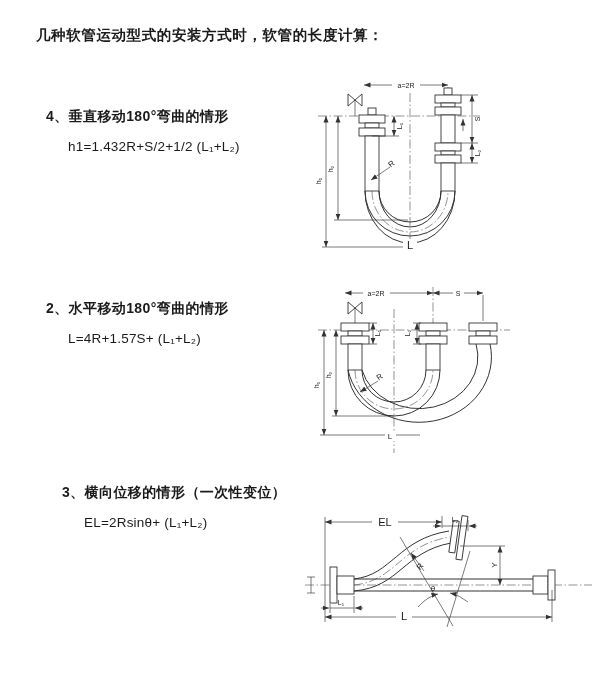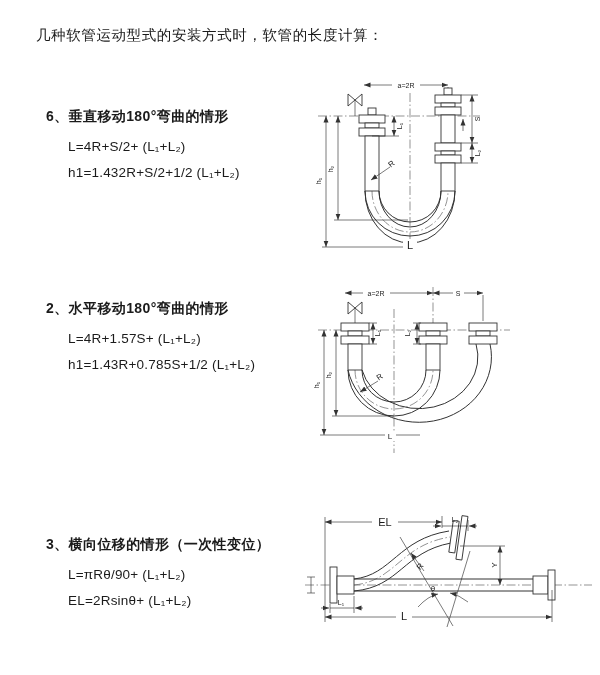--- a/index.html
+++ b/index.html
@@ -6,26 +6,26 @@
   body{
     width:600px;height:675px;
     background:#ffffff;
     font-family:"Liberation Sans",sans-serif;
     color:#1b1b1b;
     position:relative;
     overflow:hidden;
   }
   .title{
     position:absolute;left:36px;top:26px;
-    font-size:14.5px;font-weight:normal;letter-spacing:0.6px;
+    font-size:14.5px;font-weight:bold;letter-spacing:0.6px;
   }
   .sec{position:absolute;left:46px;width:270px;}
   #sec1{top:108px;}
   #sec2{top:300px;}
-  #sec3{top:536px;}
+  #sec3{top:484px;margin-left:16px;}
   .heading{font-size:14px;font-weight:bold;letter-spacing:0.4px;margin-bottom:13px;}
   .formula{font-size:13.5px;margin:0 0 11px 22px;letter-spacing:0.2px;white-space:nowrap;}
   .diag{position:absolute;}
   #diagram-1{left:310px;top:73px;}
   #diagram-2{left:310px;top:283px;}
   #diagram-3{left:300px;top:495px;}
   svg{display:block;}
   .ln{stroke:#333;fill:none;stroke-width:1;}
   .fit{stroke:#333;fill:#fff;stroke-width:0.9;}
   .dim{stroke:#333;fill:none;stroke-width:0.65;}
@@ -34,34 +34,31 @@
   svg text{fill:#1b1b1b;font-size:7px;font-family:"Liberation Sans",sans-serif;}
   svg text.big{font-size:11px;}
   svg text.med{font-size:8px;}
 </style>
 </head>
 <body>
 
 <div class="title">几种软管运动型式的安装方式时，软管的长度计算：</div>
 
 <section class="sec" id="sec1">
-  <div class="heading">6、垂直移动180°弯曲的情形</div>
-  <div class="formula">L=4R+S/2+ (L₁+L₂)</div>
+  <div class="heading">4、垂直移动180°弯曲的情形</div>
   <div class="formula">h1=1.432R+S/2+1/2 (L₁+L₂)</div>
 </section>
 
 <section class="sec" id="sec2">
   <div class="heading">2、水平移动180°弯曲的情形</div>
   <div class="formula">L=4R+1.57S+ (L₁+L₂)</div>
-  <div class="formula">h1=1.43R+0.785S+1/2 (L₁+L₂)</div>
 </section>
 
 <section class="sec" id="sec3">
   <div class="heading">3、横向位移的情形（一次性变位）</div>
-  <div class="formula">L=πRθ/90+ (L₁+L₂)</div>
   <div class="formula">EL=2Rsinθ+ (L₁+L₂)</div>
 </section>
 
 <svg id="diagram-1" class="diag" width="290" height="185" viewBox="0 0 290 185">
   <defs>
     <marker id="a1" orient="auto" markerUnits="userSpaceOnUse" markerWidth="7" markerHeight="6" refX="6.5" refY="3">
       <path d="M0,0.5 L6.5,3 L0,5.5 Z" fill="#333"></path>
     </marker>
     <marker id="a1s" orient="auto-start-reverse" markerUnits="userSpaceOnUse" markerWidth="7" markerHeight="6" refX="6.5" refY="3">
       <path d="M0,0.5 L6.5,3 L0,5.5 Z" fill="#333"></path>

